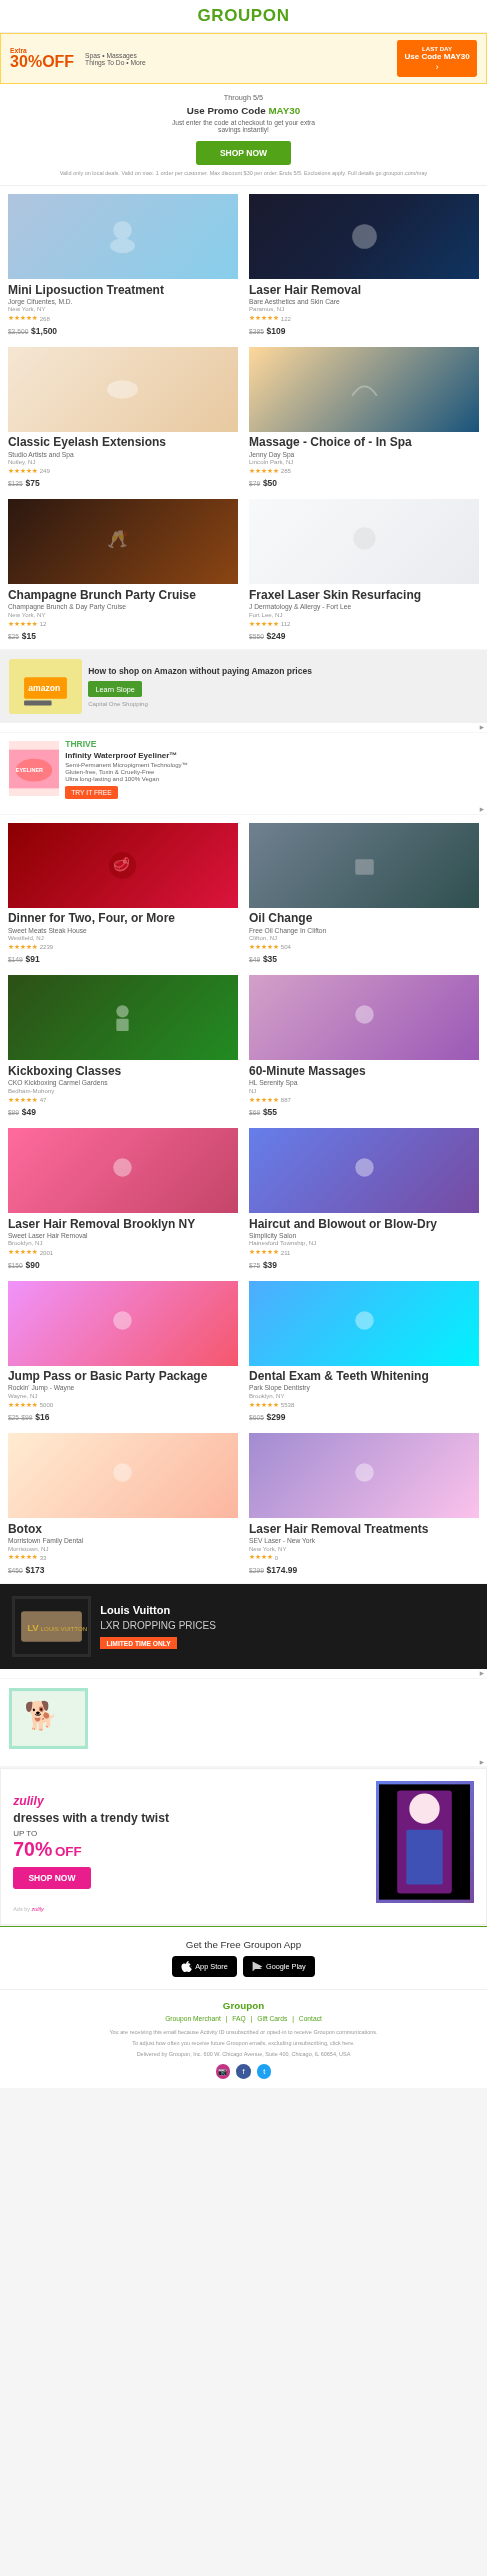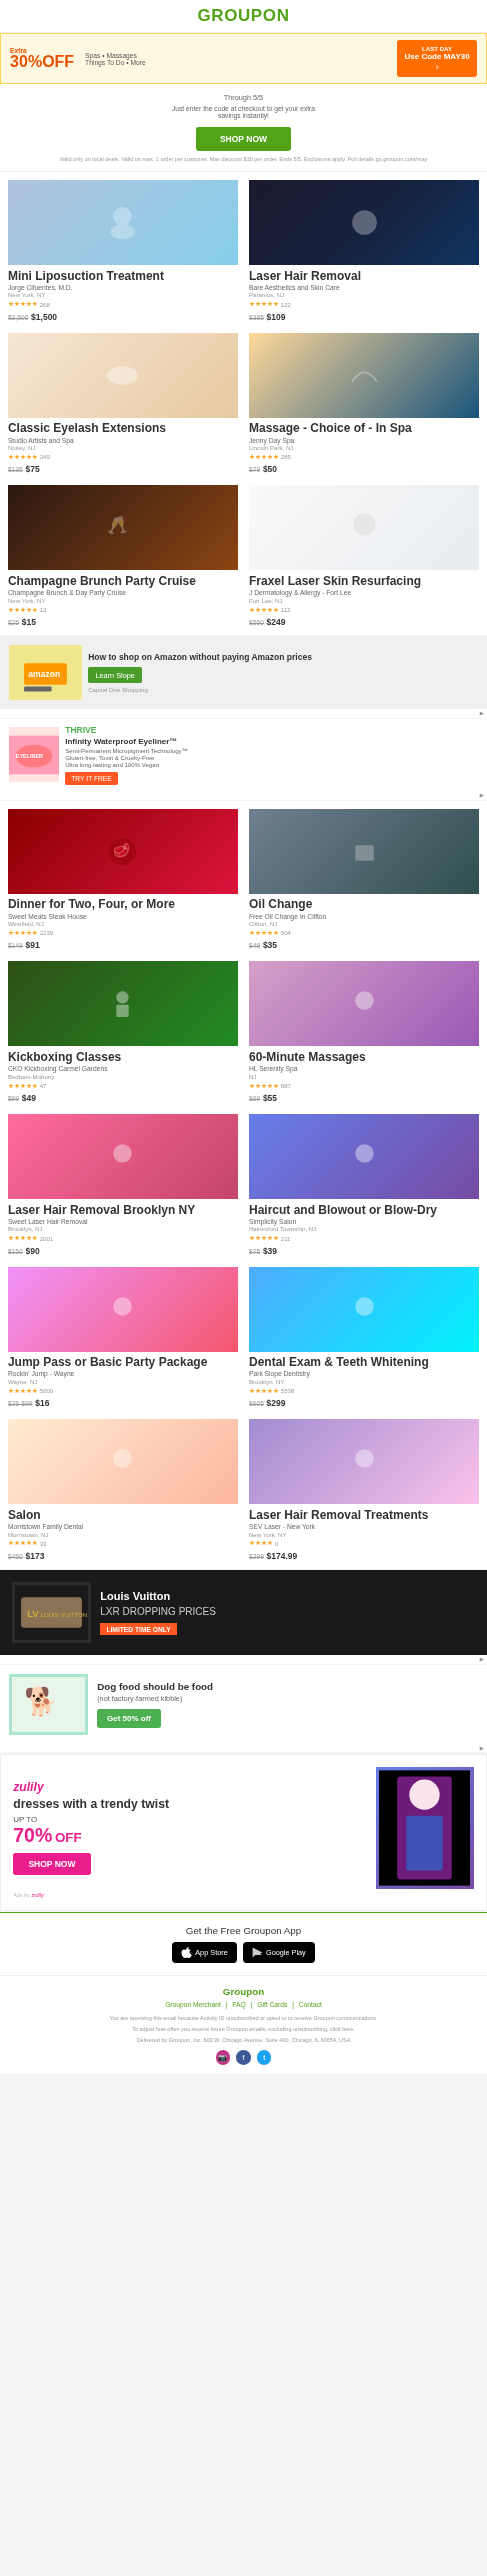--- a/index.html
+++ b/index.html
@@ -110,20 +110,23 @@
   </div>
   <div class="promo-right">
     <div class="last-day">LAST DAY</div>
     <div class="code">Use Code MAY30</div>
     <div style="font-size:9.8px;">›</div>
   </div>
 </div>
 
 <div class="promo-code-section">
   <div class="through-text">Through 5/5</div>
+  <div class="use-code">
+    Use Promo Code <span style="color:#53a318;">MAY30</span>
+  </div>
   <div class="promo-desc" style="white-space:pre-line;">Just enter the code at checkout to get your extra
 savings instantly!</div>
   <button class="shop-btn">SHOP NOW</button>
   <div class="valid-text">Valid only on local deals. Valid on max. 1 order per customer. Max discount $30 per order. Ends 5/5. Exclusions apply. Full details go.groupon.com/may</div>
 </div>
 
 <div class="product-grid">
 
   <div class="product-card">
     <div class="product-img-placeholder img-liposuction">
@@ -436,21 +439,21 @@
       <span class="price-sale">$299</span>
     </div>
   </div>
 
   <div class="product-card">
     <div class="product-img-placeholder img-botox">
       <svg width="37" height="37" viewBox="0 0 60 60" opacity="0.4">
           <circle cx="30" cy="25" r="15" fill="white"></circle>
         </svg>
     </div>
-    <div class="product-title">Salon</div>
+    <div class="product-title">Botox</div>
     <div class="product-merchant">Morristown Family Dental</div>
     <div class="product-location">Morristown, NJ</div>
     <div class="stars-container">
       <span class="stars">★★★★★</span>
       <span class="review-count">33</span>
     </div>
     <div class="price-row">
       <span class="price-original">$450</span>
       <span class="price-sale">$173</span>
     </div>
@@ -496,25 +499,20 @@
   <div class="ad-label">▶</div>
 </div>
 
 <div class="ad-banner">
   <div style="background:white;padding:9.1px;display:flex;align-items:center;gap:9.1px;">
     <div style="width:79px;height:61px;background:#a8e6cf;flex-shrink:0;display:flex;align-items:center;justify-content:center;">
       <svg width="73" height="55" viewBox="0 0 120 90">
         <rect width="120" height="90" fill="#e8f5e9"></rect>
         <text x="20" y="55" font-size="45">🐕</text>
       </svg>
-    </div>
-    <div>
-      <div style="font-size:9.8px;font-weight:bold;color:#333;">Dog food should be food</div>
-      <div style="font-size:7.3px;color:#666;margin-top:2.4px;">(not factory-farmed kibble)</div>
-      <button style="background:#4caf50;color:white;border:none;padding:4.9px 9.8px;border-radius:2.4px;font-size:8px;font-weight:bold;margin-top:6.1px;cursor:pointer;">Get 50% off</button>
     </div>
   </div>
   <div class="ad-label">▶</div>
 </div>
 
 <div class="ad-banner">
   <div style="background:white;padding:12.2px;border:0.6px solid #eee;">
     <div style="display:flex;align-items:center;gap:9.1px;">
       <div style="flex:1;">
         <div style="font-size:12.2px;color:#e91e8c;font-style:italic;font-weight:bold;">zulily</div>

